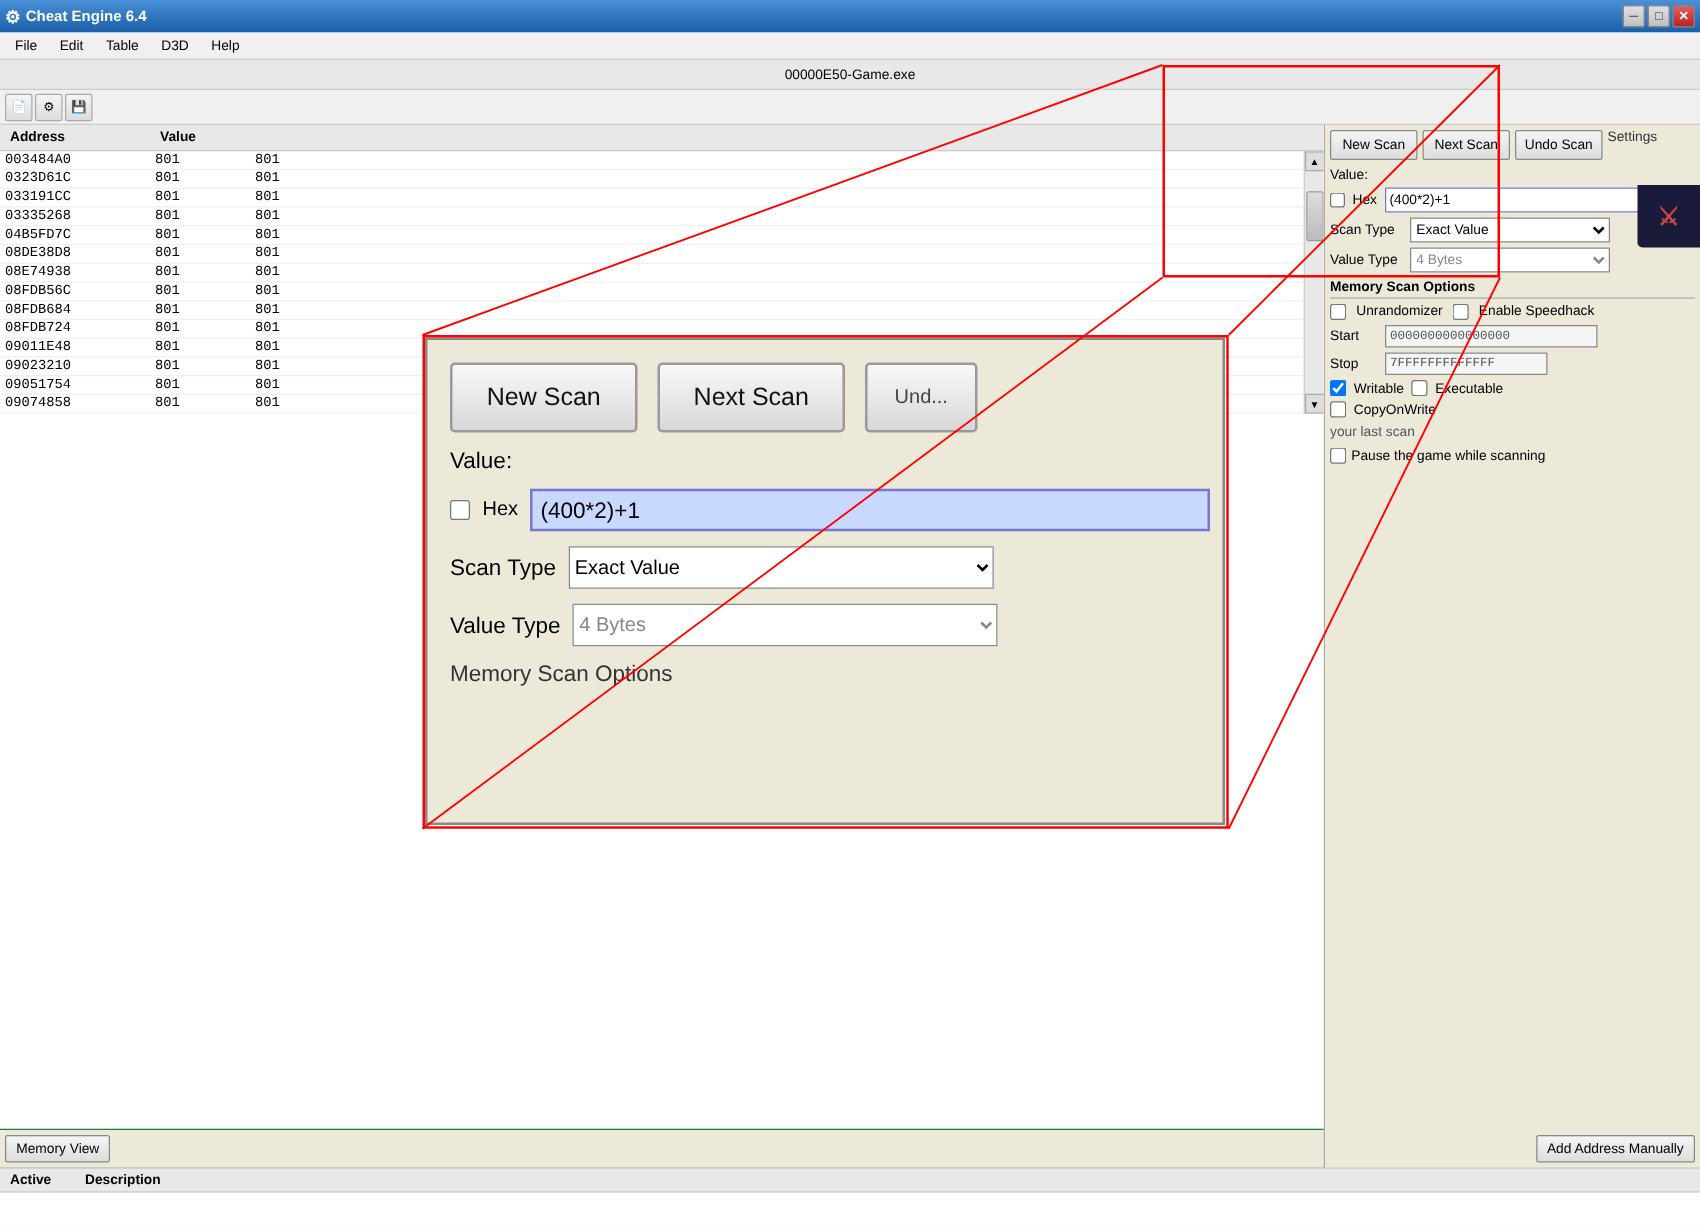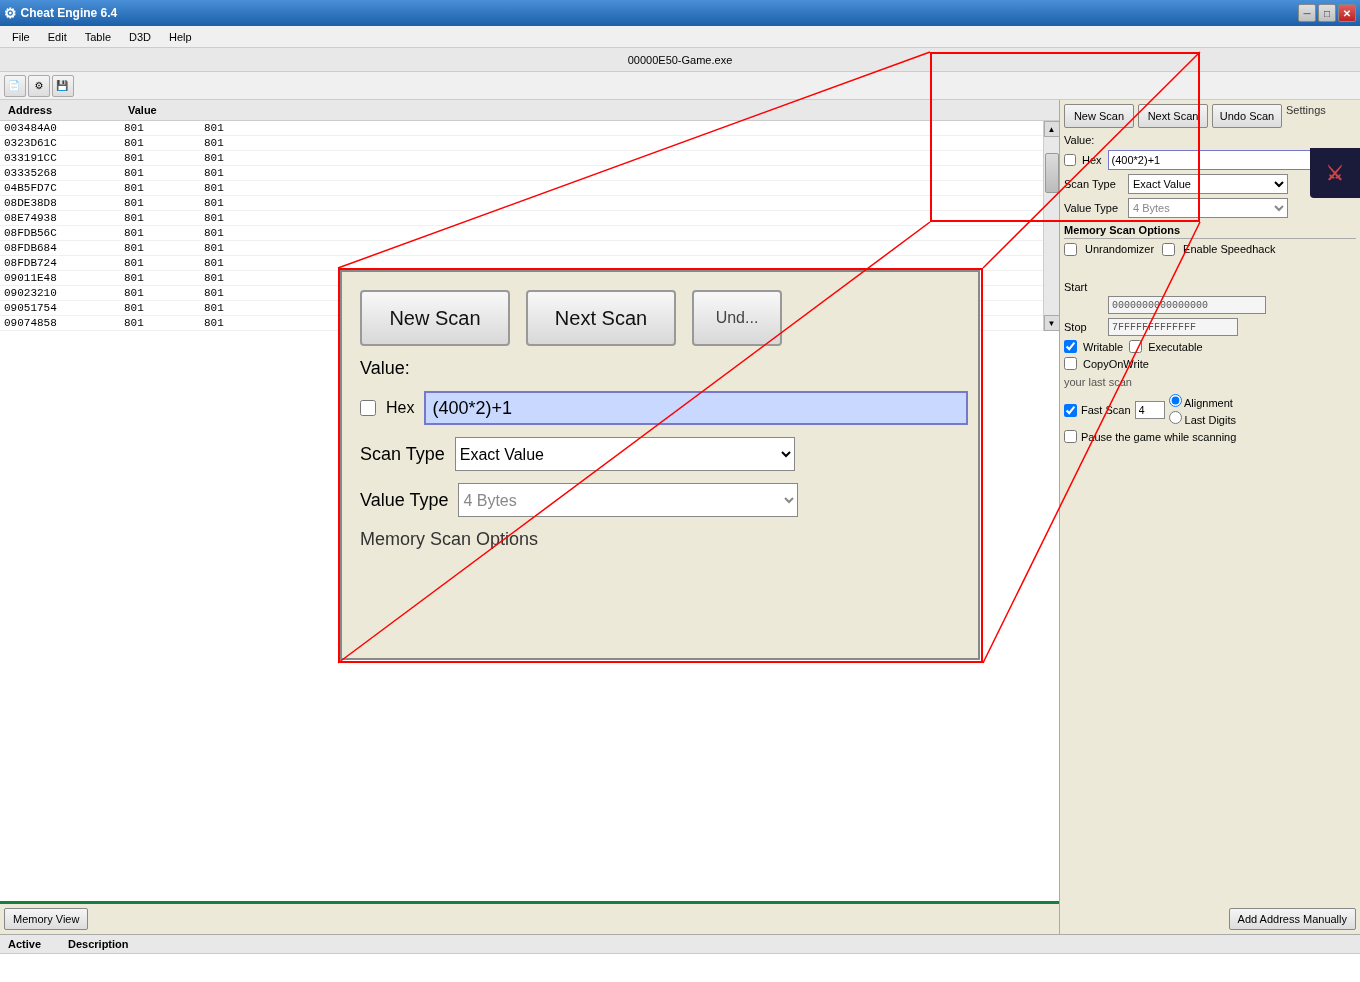--- a/index.html
+++ b/index.html
@@ -629,21 +629,21 @@
   </div>
           </div>
         <div class="scrollbar-area">
           <div class="scrollbar-arrow">▲</div>
           <div class="scrollbar-thumb"></div>
           <div class="scrollbar-arrow" style="margin-top:auto;">▼</div>
         </div>
       </div>
     </div>
 
-    <div style="border-top:3px solid #15803d;padding:2px;">
+    <div style="border-top:1px solid #15803d;padding:2px;">
       <button class="memory-view-btn">Memory View</button>
     </div>
   </div>
 
   <div class="right-panel">
 
     <div style="position:absolute;right:0;top:48px;width:50px;height:50px;background:#1a1a3a;border-radius:0 0 0 4px;display:flex;align-items:center;justify-content:center;">
       <span style="color:#cc4444;font-size:20px;font-weight:bold;">⚔</span>
     </div>
 
@@ -690,21 +690,21 @@
 
     <div style="display:flex;gap:8px;font-size:11px;align-items:flex-start;">
       <input type="checkbox" style="">
       <span>Unrandomizer</span>
       <input type="checkbox" style="">
       <span>Enable Speedhack</span>
     </div>
 
     <div class="memory-range-row">
       <span>Start</span>
-      <input type="text" class="memory-range-input" style="width: 158px; margin-top: 36px;" value="0000000000000000">
+      <input type="text" class="memory-range-input" style="width: 170px;" value="0000000000000000">
     </div>
 
     <div class="memory-range-row">
       <span>Stop</span>
       <input type="text" class="memory-range-input" style="width: 130px;" value="7FFFFFFFFFFFFF">
     </div>
 
     <div class="checkbox-row">
       <input type="checkbox" checked="" style="">
       <span>Writable</span>
@@ -712,35 +712,20 @@
       <span>Executable</span>
     </div>
 
     <div class="checkbox-row">
       <input type="checkbox" style="">
       <span>CopyOnWrite</span>
     </div>
 
     <div style="font-size:11px;color:#555;margin:2px 0;">your last scan</div>
 
-    <div class="fast-scan-row">
-      <input type="checkbox" checked="" style="">
-      <span>Fast Scan</span>
-      <input type="text" class="fast-scan-input" value="4" style="">
-      <div class="radio-group">
-        <label>
-          <input type="radio" name="scanmode" checked="" style="">
-          <span>Alignment</span>
-        </label>
-        <label>
-          <input type="radio" name="scanmode" style="">
-          <span>Last Digits</span>
-        </label>
-      </div>
-    </div>
 
     <div class="pause-game-row">
       <input type="checkbox" style="">
       <span>Pause the game while scanning</span>
     </div>
 
     <div style="margin-top:auto;display:flex;justify-content:flex-end;">
       <button class="add-address-btn">Add Address Manually</button>
     </div>
   </div>

